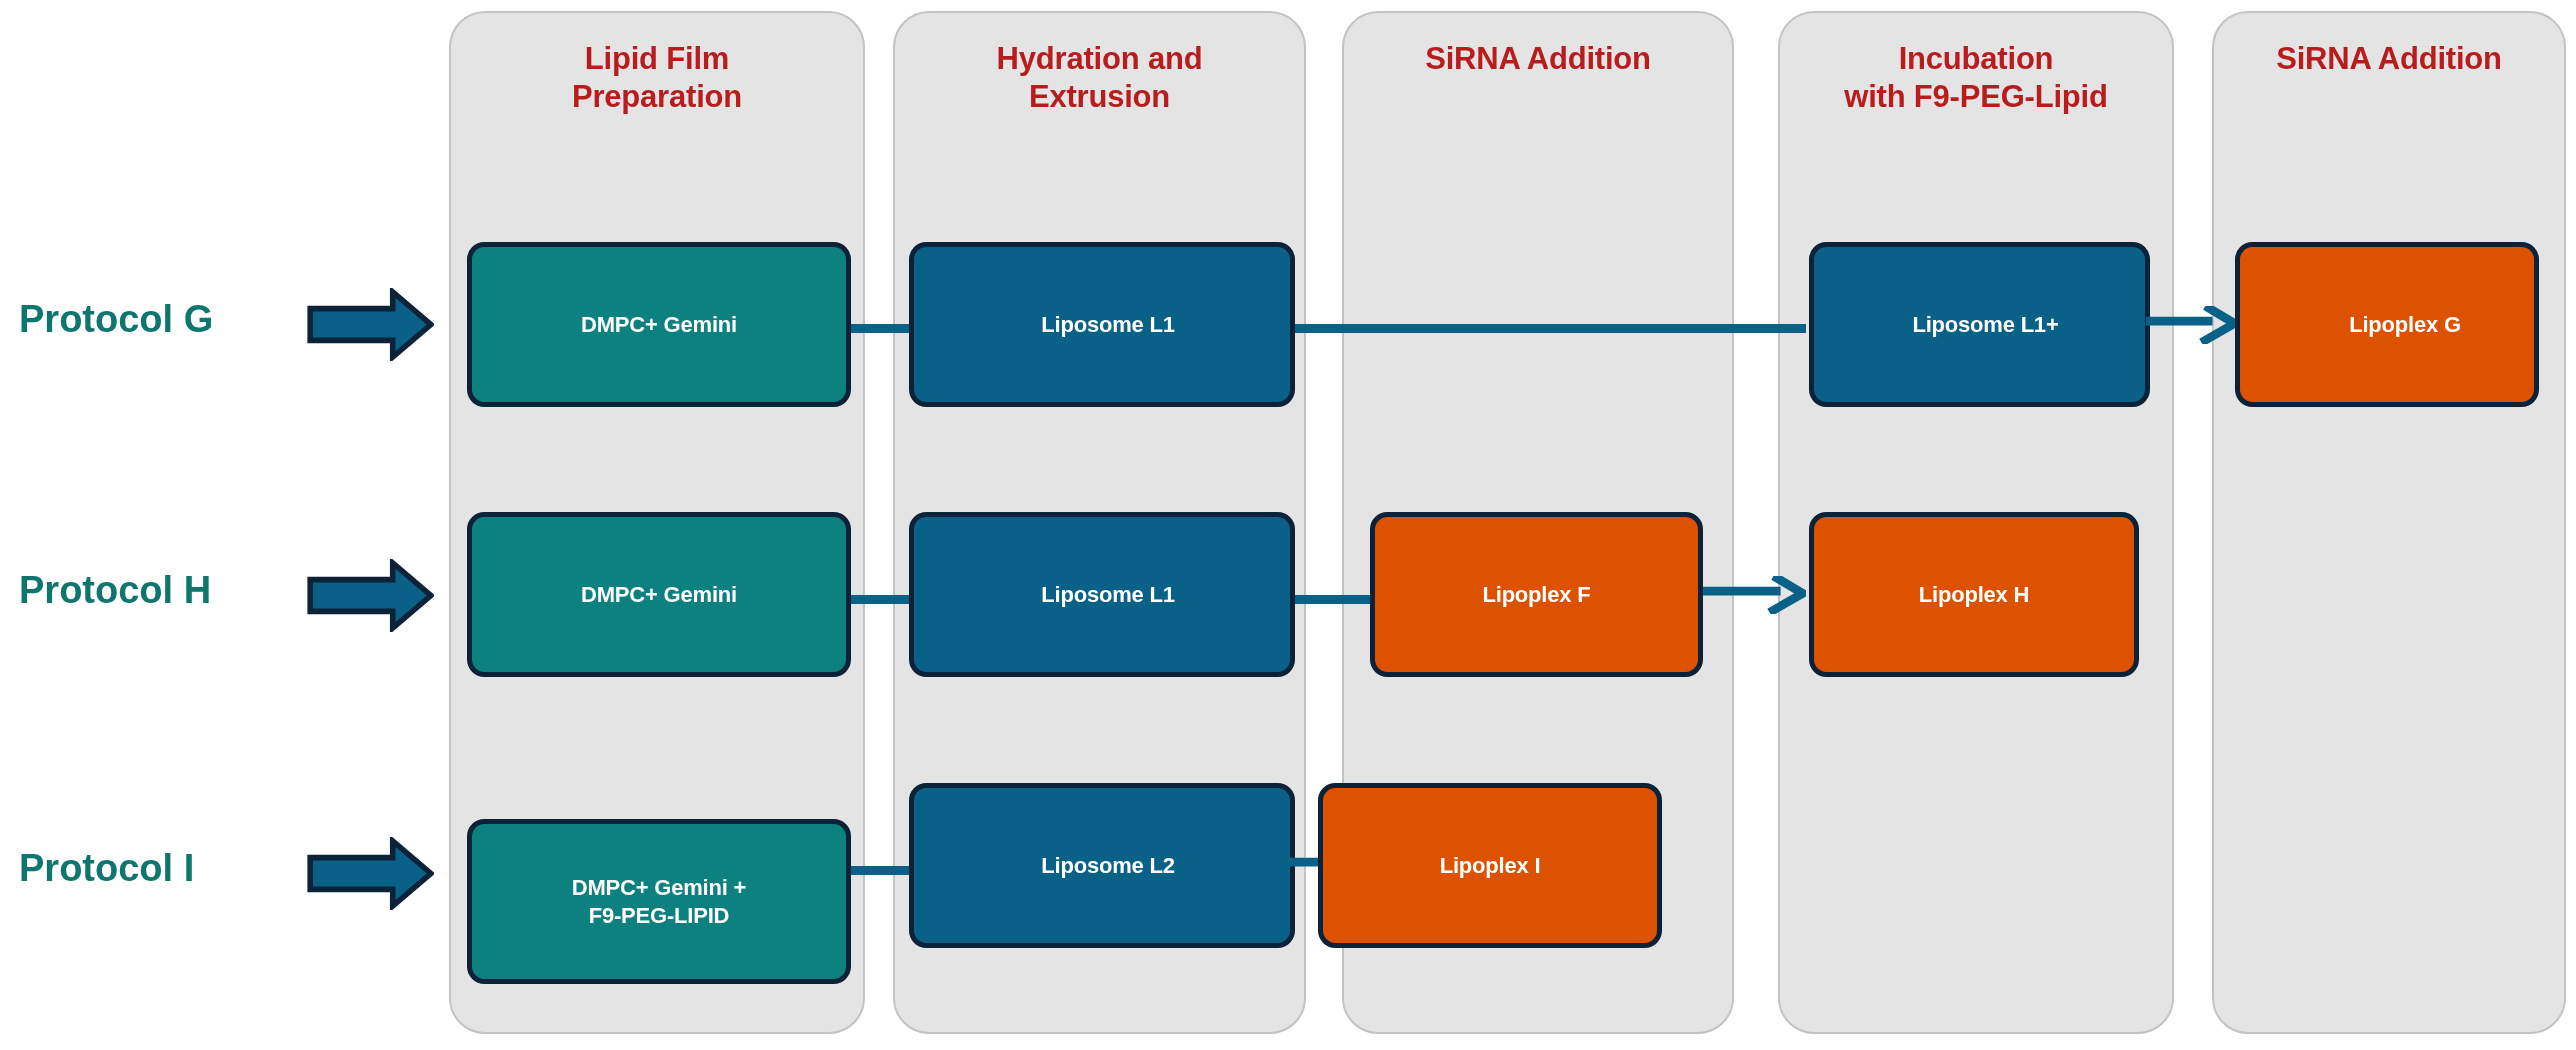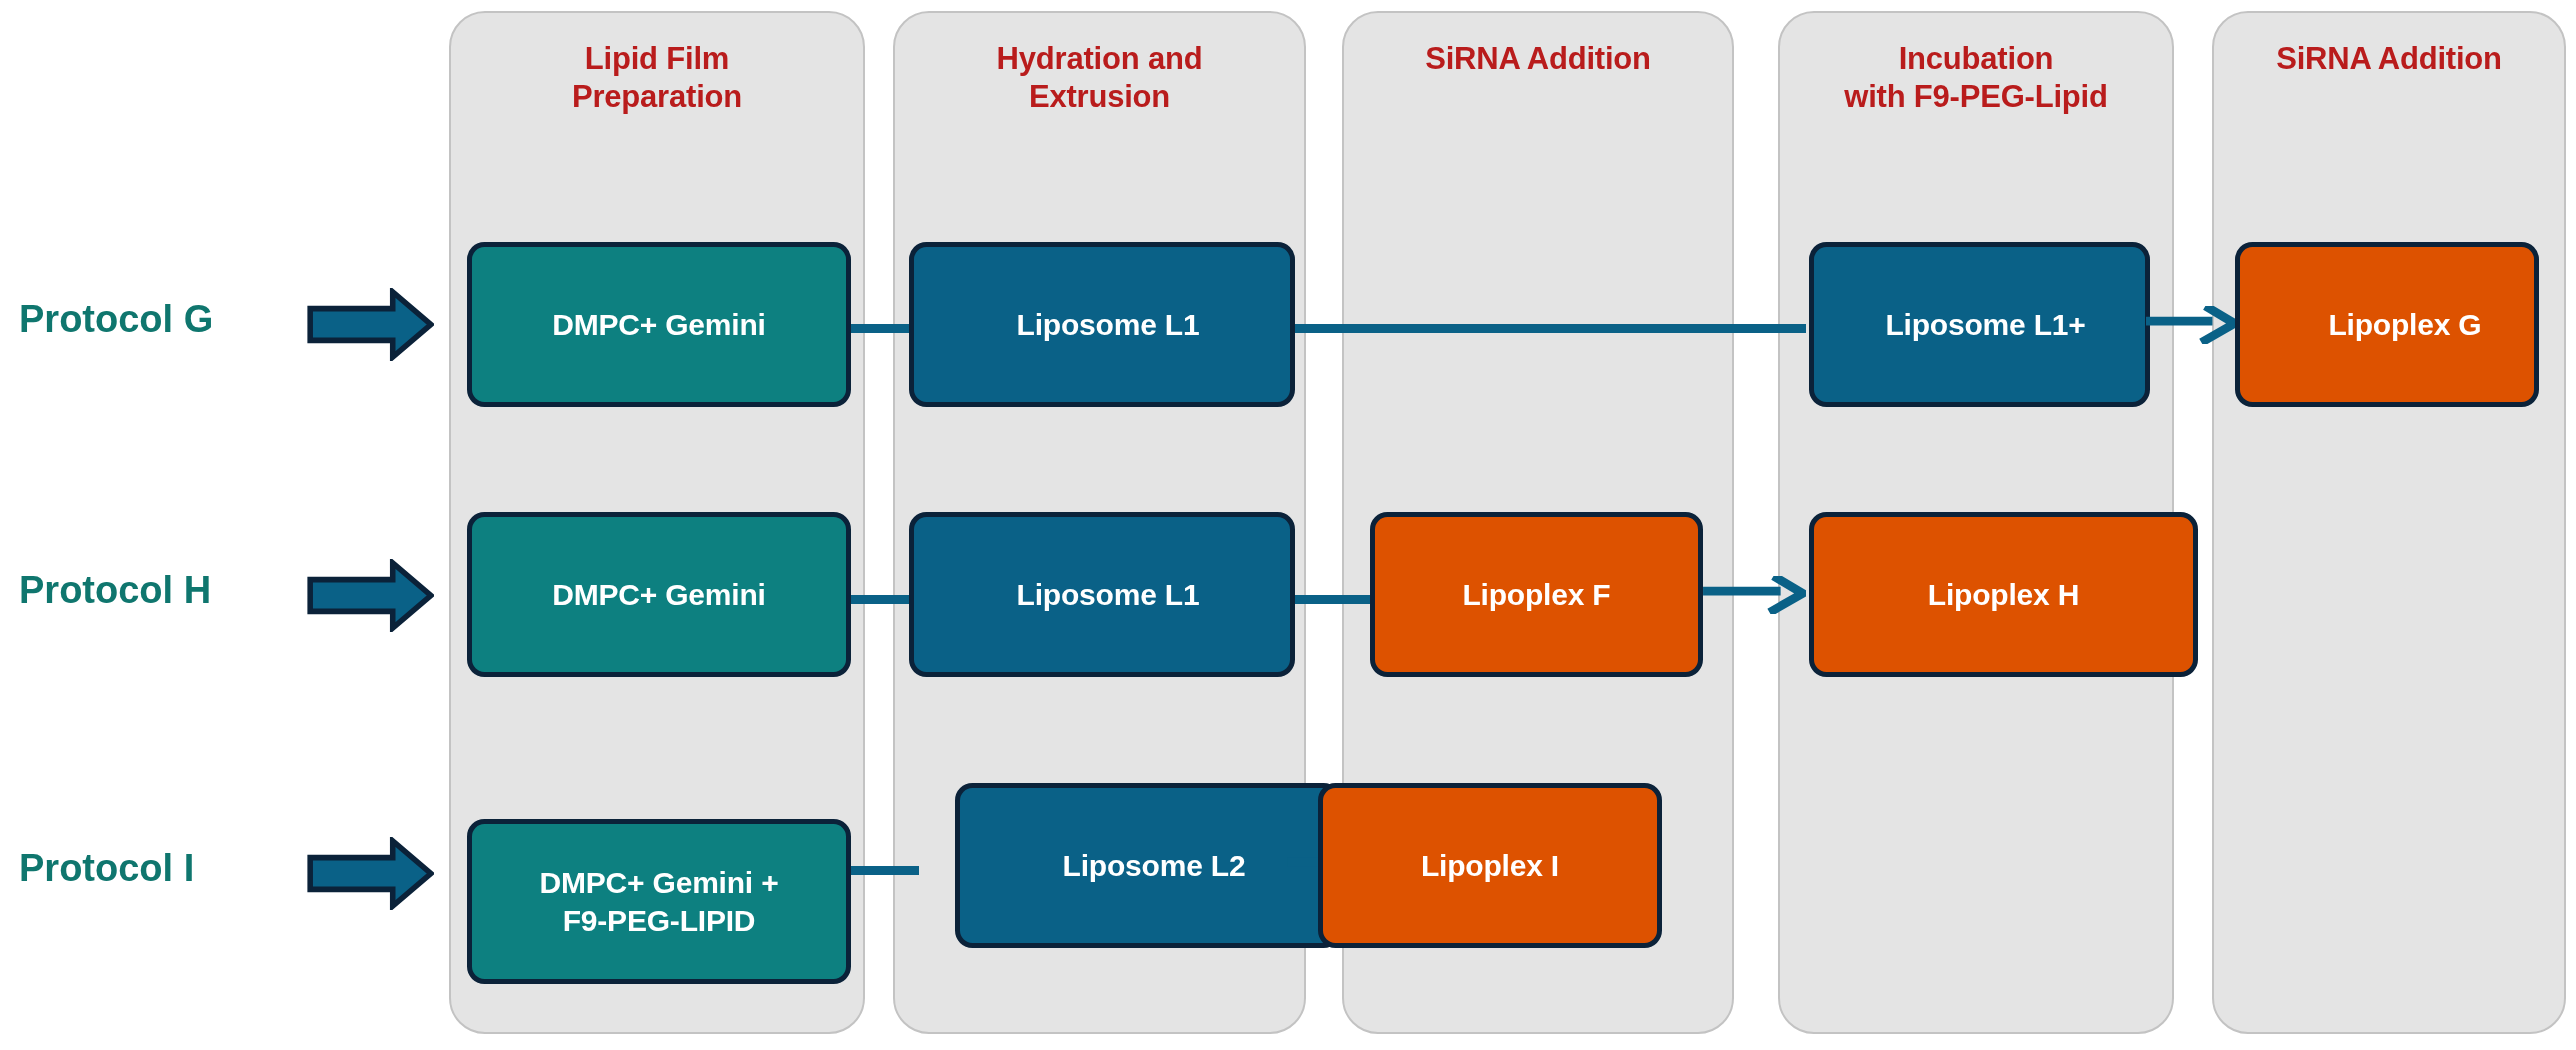--- a/index.html
+++ b/index.html
@@ -65,21 +65,21 @@
   .node {
     position: absolute;
     border: 5.5px solid #0b2239;
     border-radius: 17.4px;
     box-sizing: border-box;
     display: flex;
     align-items: center;
     justify-content: center;
     text-align: center;
     color: #ffffff;
-    font-size: 30px;
+    font-size: 22px;
     font-weight: bold;
     line-height: 1.26;
     padding: 3.2px 8px;
     white-space: pre-line;
     letter-spacing: -0.2px;
   }
   .node.teal   { background: #0d8080; }
   .node.blue   { background: #0a6187; padding-left: 20px; }
   .node.orange { background: #dd5200; }
 
@@ -158,34 +158,34 @@
 
   <div class="node blue" style="left:909px; top:512px; width:386px; height:165px;">Liposome L1</div>
 
   <div class="node orange" style="left:1370px; top:512px; width:333px; height:165px;">Lipoplex F</div>
 
   <svg class="arrow-svg" style="left:1703px; top:576px;" width="103" height="38" viewBox="0 0 130 48">
     <path d="M0,19 L98,19" stroke="#0a6187" stroke-width="11" fill="none"></path>
     <path d="M89,0 L126,22 L84,46" stroke="#0a6187" stroke-width="11" fill="none" stroke-linecap="butt" stroke-linejoin="miter"></path>
   </svg>
 
-  <div class="node orange" style="left:1809px; top:512px; width:389px; height:165px;">Lipoplex H</div>
+  <div class="node orange" style="left:1809px; top:512px; width:330px; height:165px;">Lipoplex H</div>
 
   <div class="protocol-label" style="left:19px; top:847px; width:269px;">Protocol I</div>
 
   <svg class="block-arrow" style="left:307px; top:837px;" viewBox="0 0 160 92" preserveAspectRatio="none">
     <polygon points="4,26 108,26 108,5 156,46 108,87 108,66 4,66" fill="#0a6187" stroke="#0b2239" stroke-width="7" stroke-linejoin="miter"></polygon>
   </svg>
 
   <div class="connector" style="left:816px; top:866px; width:103px;"></div>
 
   <div class="node teal" style="left:467px; top:783px; width:384px; height:165px;margin-top:36px;">DMPC+ Gemini +
 F9-PEG-LIPID</div>
 
-  <div class="node blue" style="left:909px; top:783px; width:386px; height:165px;margin-left:46px;">Liposome L2</div>
+  <div class="node blue" style="left:909px; top:783px; width:386px; height:165px;">Liposome L2</div>
 
   <svg class="arrow-svg" style="left:1287px; top:847px;" width="103" height="38" viewBox="0 0 130 48">
     <path d="M0,19 L98,19" stroke="#0a6187" stroke-width="11" fill="none"></path>
     <path d="M89,0 L126,22 L84,46" stroke="#0a6187" stroke-width="11" fill="none" stroke-linecap="butt" stroke-linejoin="miter"></path>
   </svg>
 
   <div class="node orange" style="left:1318px; top:783px; width:344px; height:165px;">Lipoplex I</div>
 
 </div>
 

